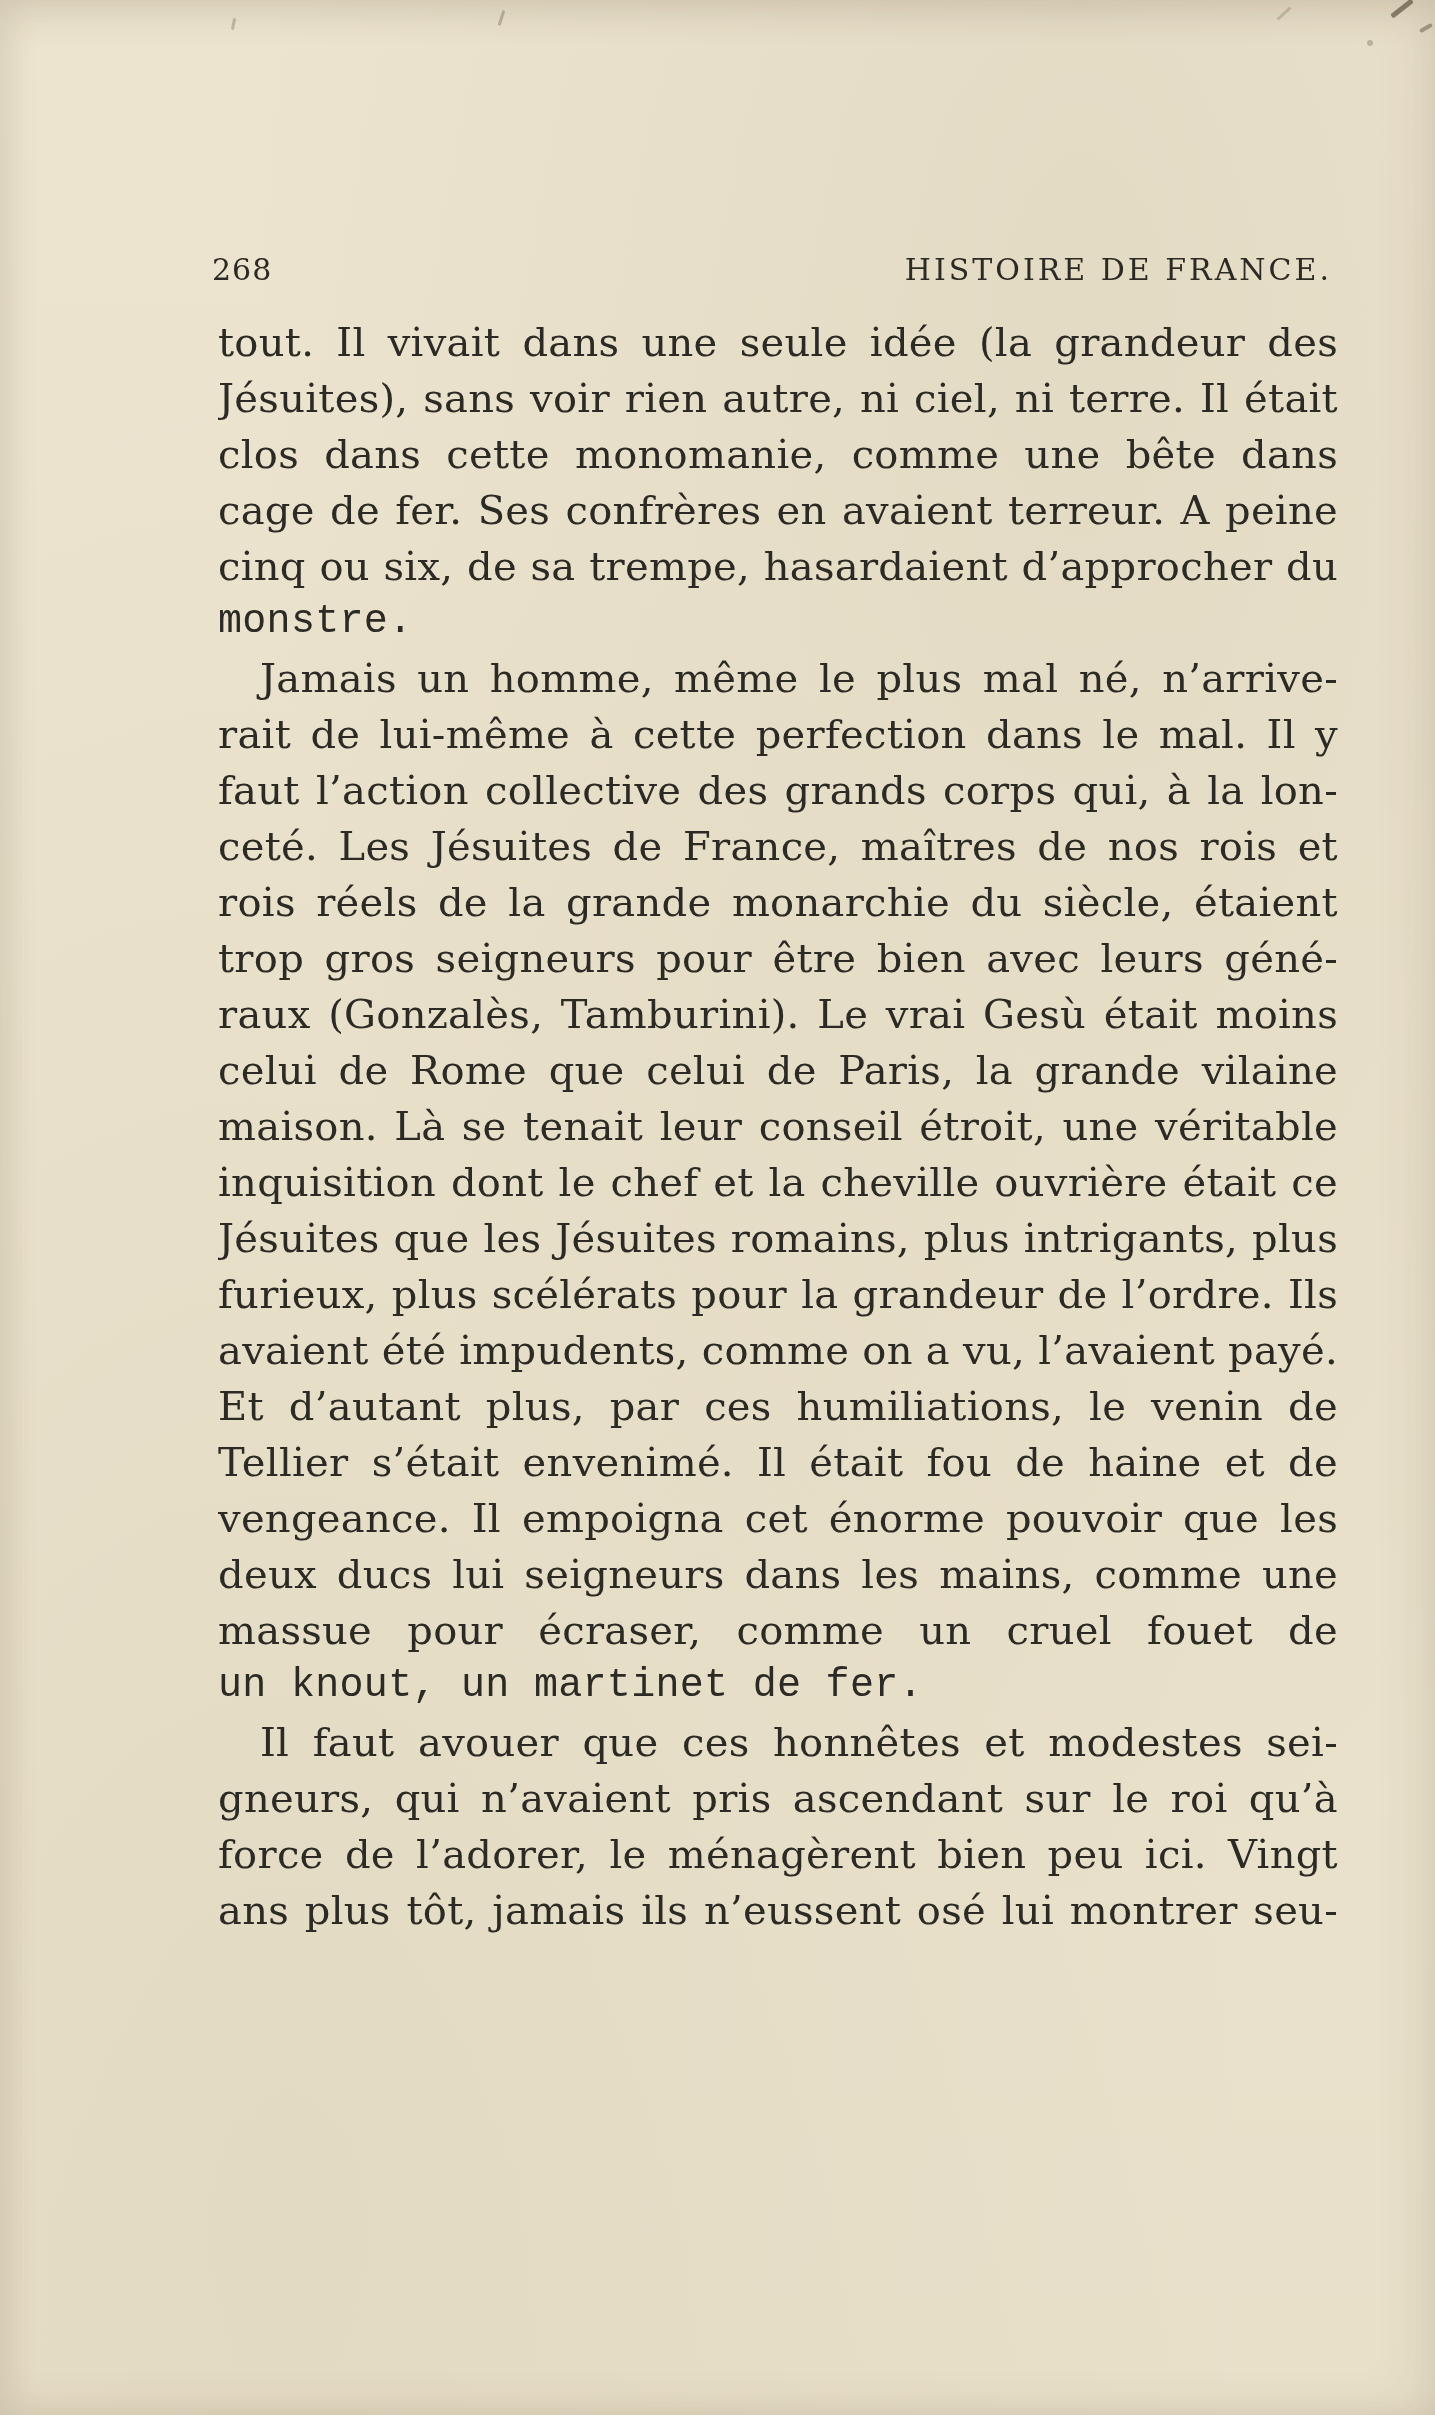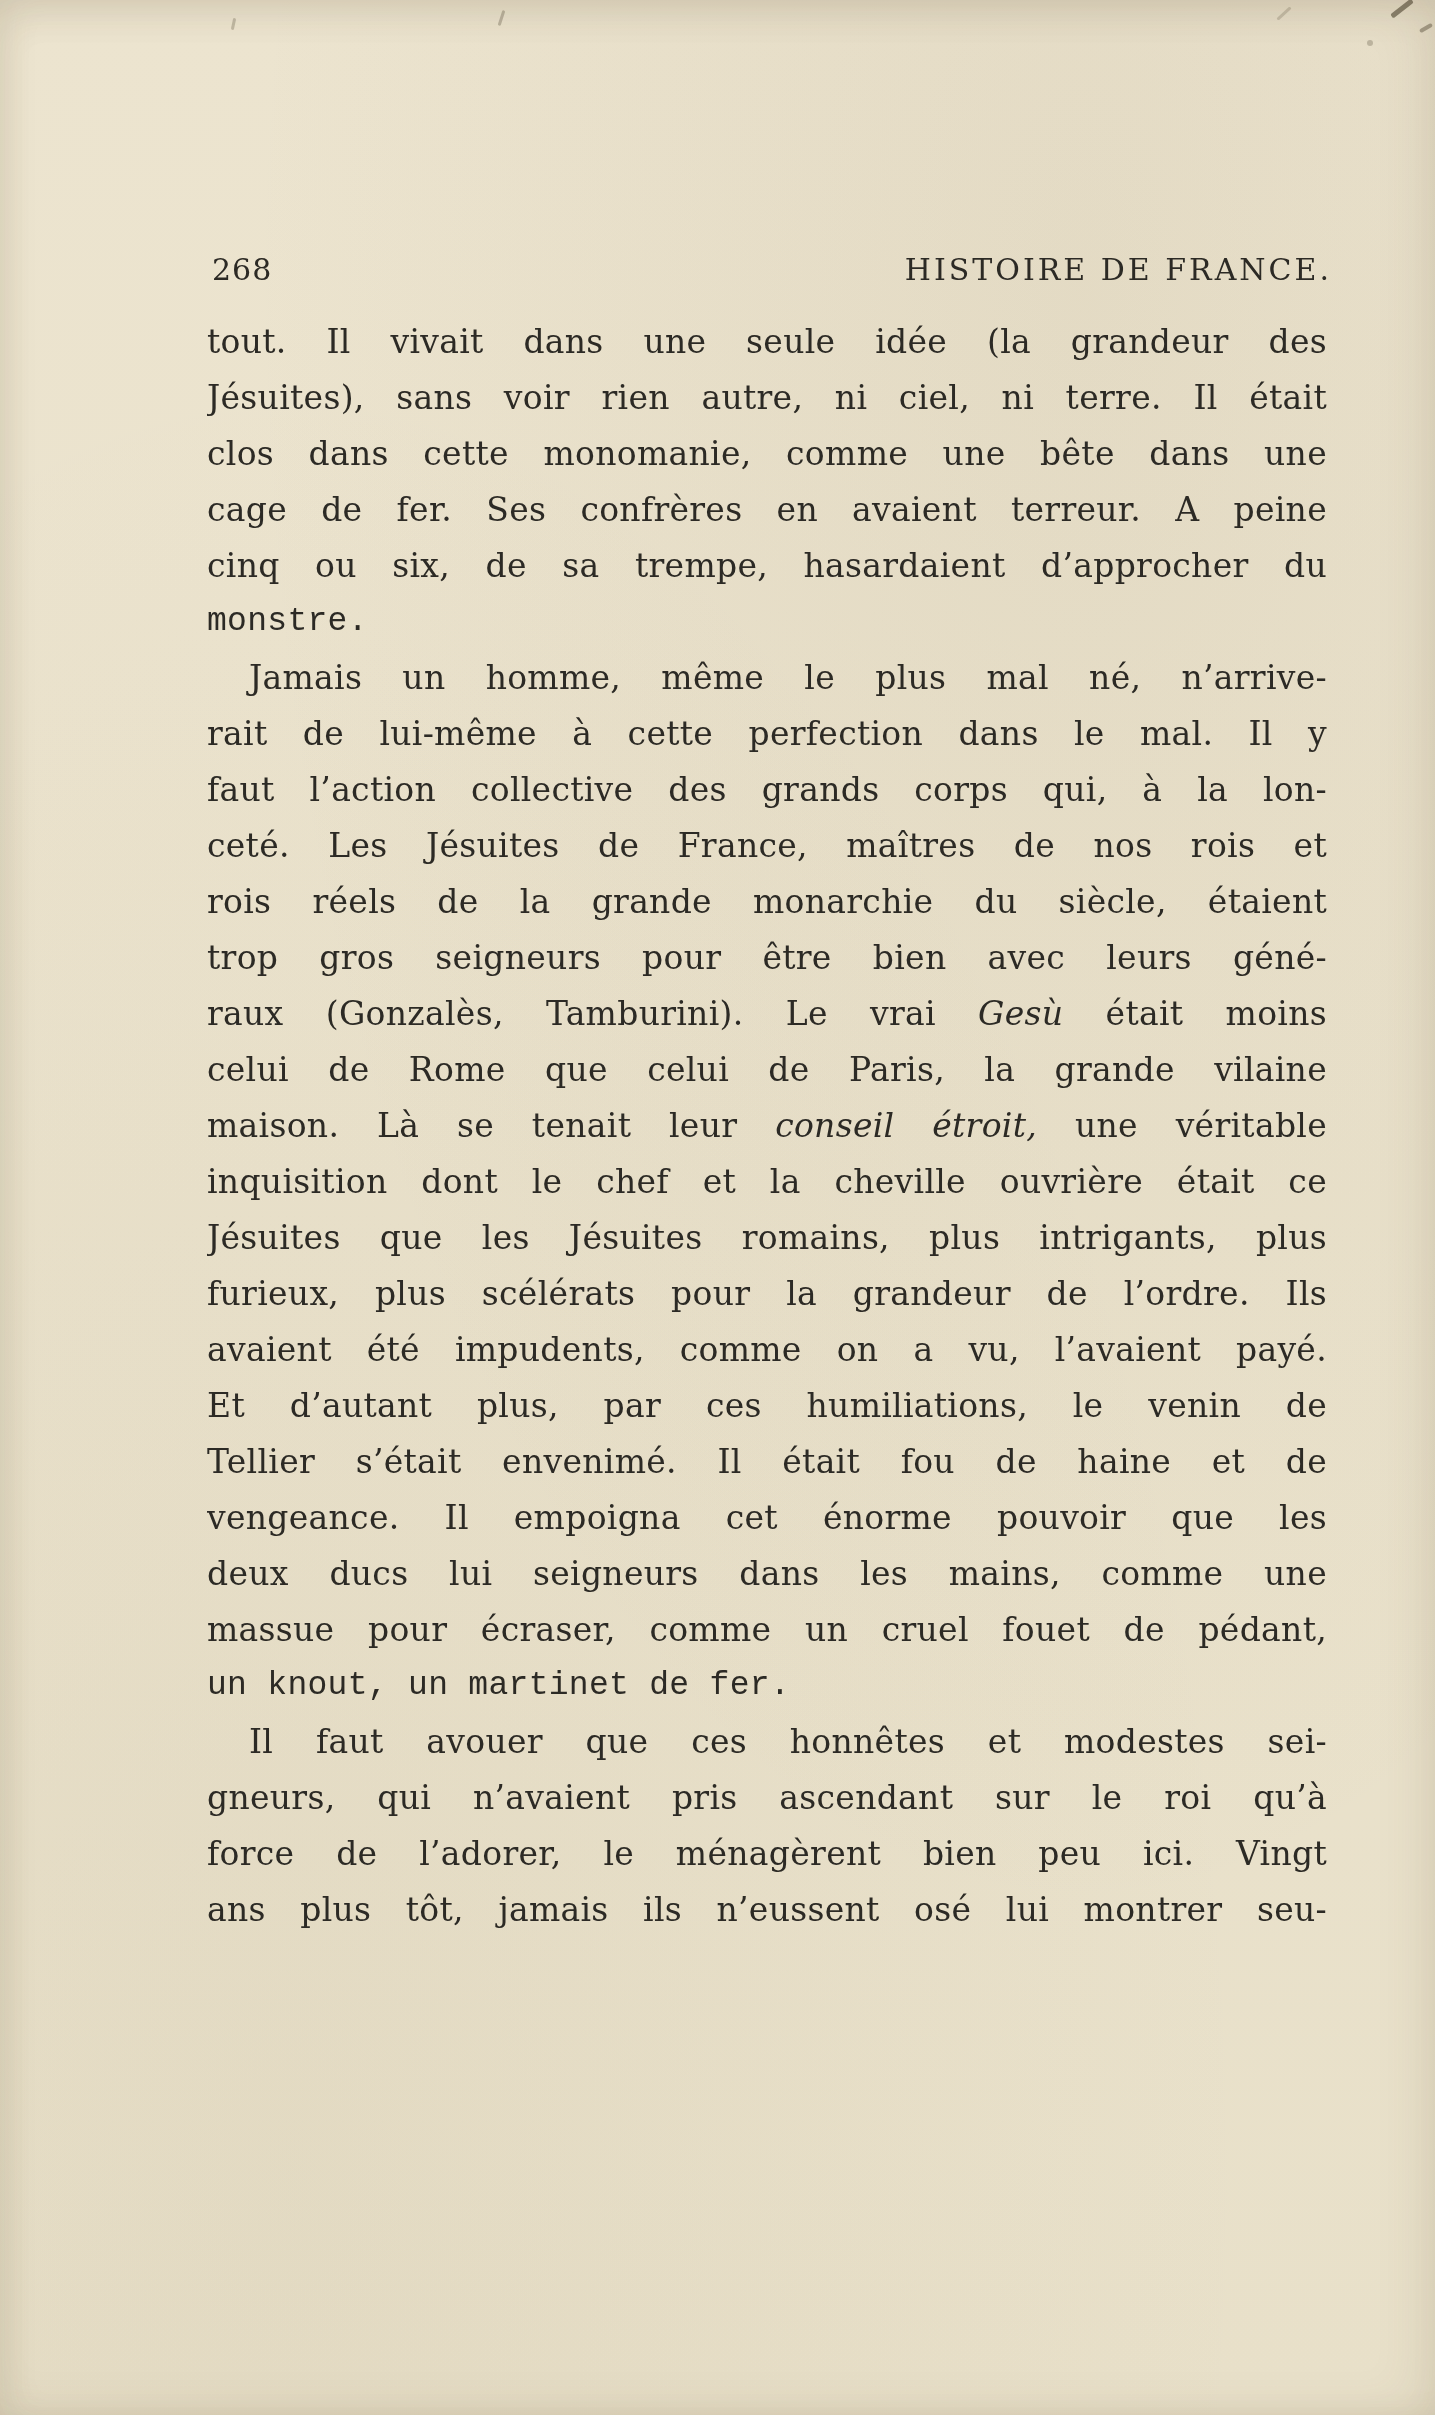--- a/index.html
+++ b/index.html
@@ -43,42 +43,42 @@
     position: absolute;
     left: 0;
     right: 0;
     top: 0;
     text-align: right;
     letter-spacing: 3px;
   }
   .body-text {
     position: absolute;
     top: 314px;
-    left: 207px;
+    left: 218px;
     width: 1120px;
-    font-size: 33px;
+    font-size: 40px;
     line-height: 56px;
     letter-spacing: 0.3px;
   }
   .para { margin: 0; }
   .line {
     text-align: justify;
     text-align-last: justify;
     height: 56px;
     overflow: hidden;
     white-space: normal;
   }
   .line.lastline {
     text-align-last: left;
     font-family: Liberation Mono, monospace;
   }
   .line.indent {
     padding-left: 42px;
   }
-  .italic { font-style: italic; }
+  .italic { }
 
   
   .speck {
     position: absolute;
     background: rgba(62,52,32,0.55);
     border-radius: 2px;
   }
   .speck.s1 { right: 28px; top: 6px; width: 26px; height: 5px; transform: rotate(-38deg); }
   .speck.s2 { right: 10px; top: 26px; width: 14px; height: 4px; transform: rotate(-30deg); opacity: .7; }
   .speck.s3 { right: 70px; top: 40px; width: 6px; height: 6px; border-radius: 50%; opacity: .45; }

